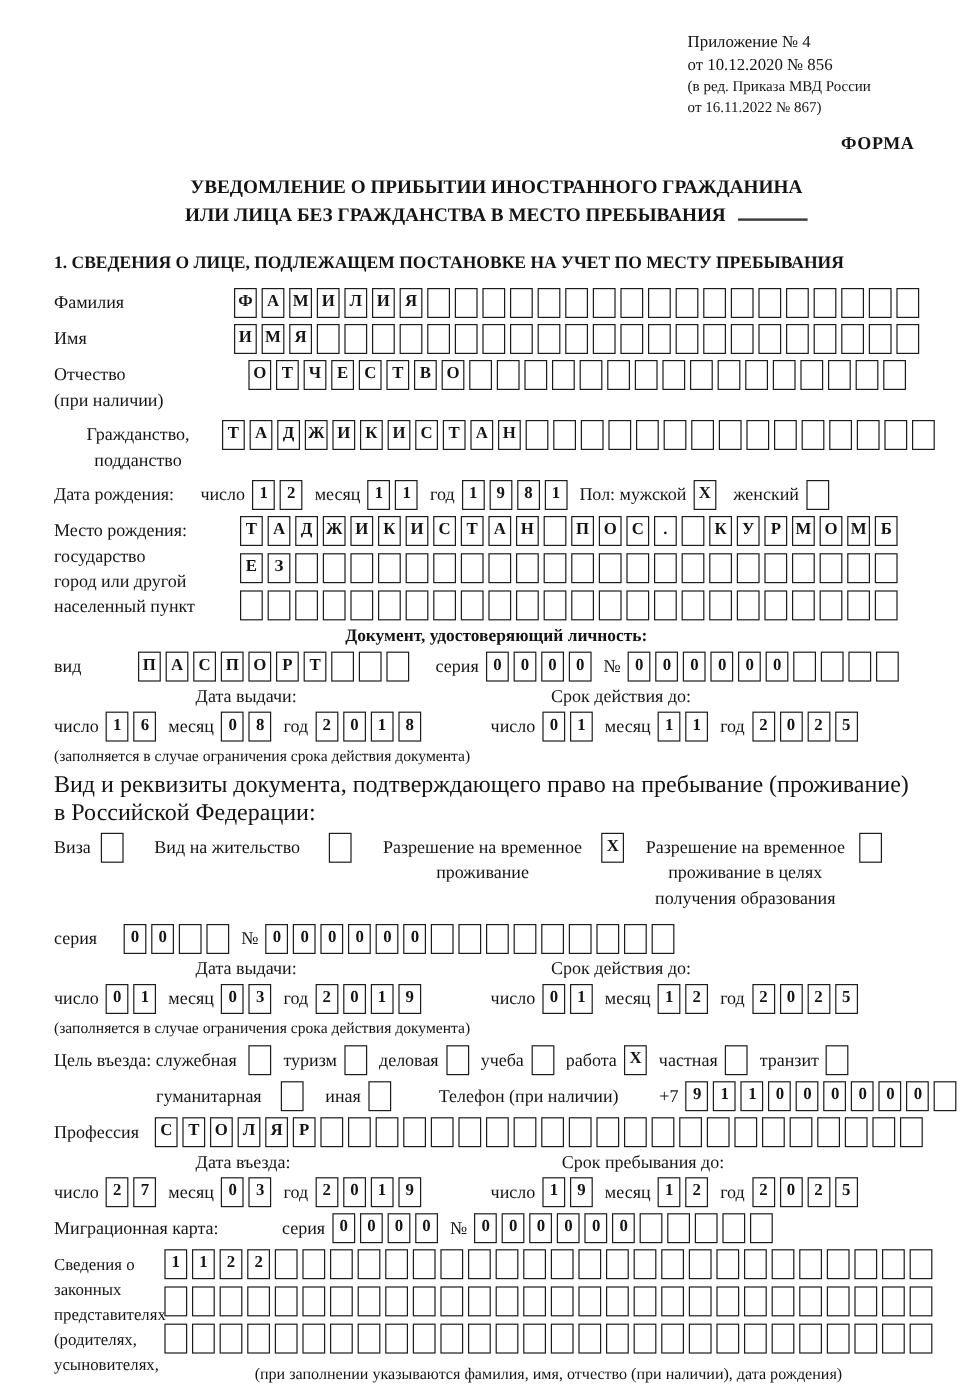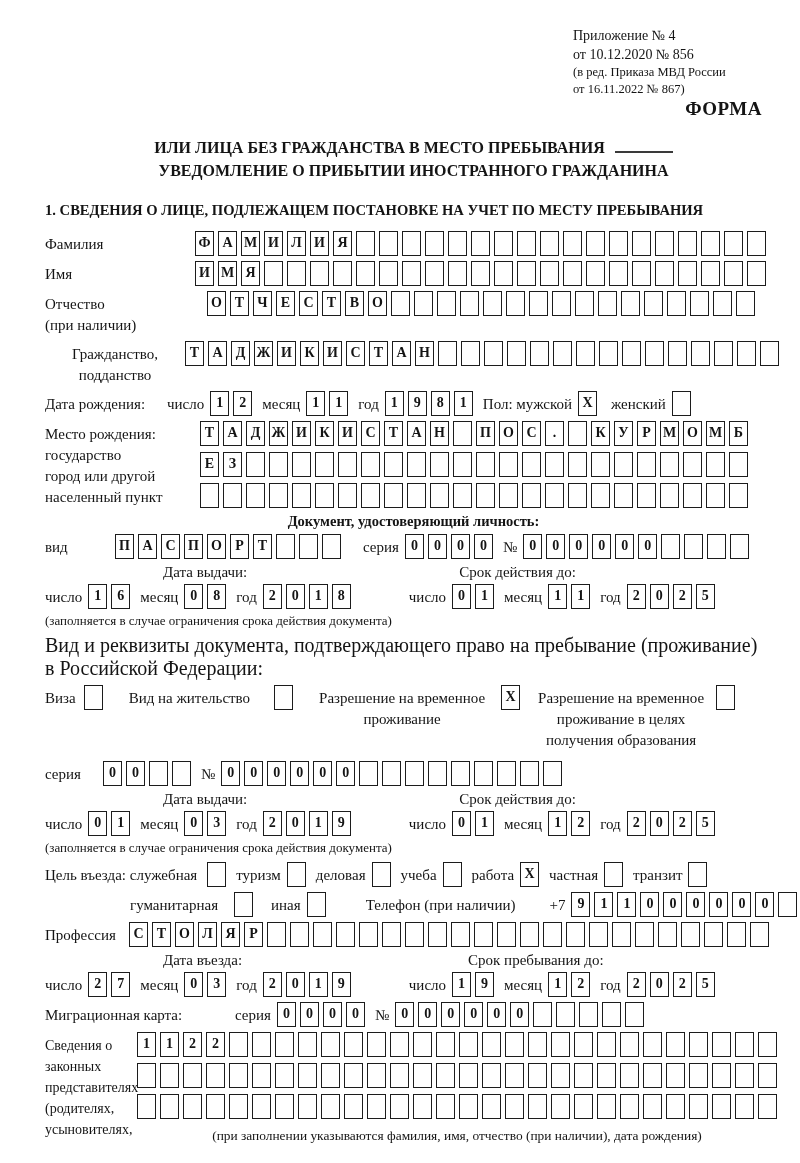--- a/index.html
+++ b/index.html
@@ -5,21 +5,21 @@
   html,body{margin:0;padding:0;background:#fff;}
   .page{
     width:800px;height:1163px;box-sizing:border-box;
     padding:26px 18px 8px 45px;
     font-family:"Liberation Serif", serif;
     color:#141414;background:#ffffff;overflow:hidden;
   }
   
   .hdr{margin-left:528px;font-size:14px;line-height:19px;}
   .hdr .sub{font-size:12.5px;line-height:17px;}
-  .forma{text-align:right;padding-right:20px;font-weight:bold;font-size:19px;letter-spacing:.5px;}
+  .forma{text-align:right;padding-right:20px;font-weight:bold;font-size:15px;margin-top:14px;letter-spacing:.5px;}
   .title{text-align:center;font-weight:bold;font-size:16px;line-height:23px;margin-top:16px;}
   .blank{display:inline-block;width:58px;border-bottom:2px solid #3a3a3a;height:13px;margin-left:10px;}
   .sect{font-weight:bold;font-size:14.6px;margin-top:20px;margin-bottom:12px;white-space:nowrap;}
   
   .frow{display:flex;align-items:flex-start;margin-bottom:5px;}
   .lbl{font-size:15px;line-height:21px;padding-top:3px;white-space:nowrap;}
   .lblcol{display:flex;flex-direction:column;font-size:15px;line-height:21px;padding-top:3px;}
   .w150{width:150px;flex:0 0 150px;}
   .w162{width:162px;flex:0 0 162px;}
   .w140{width:140px;flex:0 0 140px;align-items:center;}
@@ -52,24 +52,24 @@
   <div class="hdr">
     <div>Приложение № 4</div>
     <div>от 10.12.2020 № 856</div>
     <div class="sub">(в ред. Приказа МВД России</div>
     <div class="sub">от 16.11.2022 № 867)</div>
   </div>
 
   <div class="forma">ФОРМА</div>
 
   <div class="title">
+    <div>УВЕДОМЛЕНИЕ О ПРИБЫТИИ ИНОСТРАННОГО ГРАЖДАНИНА</div>
     <div>
       <span>ИЛИ ЛИЦА БЕЗ ГРАЖДАНСТВА В МЕСТО ПРЕБЫВАНИЯ</span><span class="blank"></span>
     </div>
-    <div>УВЕДОМЛЕНИЕ О ПРИБЫТИИ ИНОСТРАННОГО ГРАЖДАНИНА</div>
   </div>
 
   <div class="sect">1. СВЕДЕНИЯ О ЛИЦЕ, ПОДЛЕЖАЩЕМ ПОСТАНОВКЕ НА УЧЕТ ПО МЕСТУ ПРЕБЫВАНИЯ</div>
 
   <div class="frow">
     <span class="lbl w150">Фамилия</span>
     <span class="cells">
         <span class="cell">Ф</span>
         <span class="cell">А</span>
         <span class="cell">М</span>

